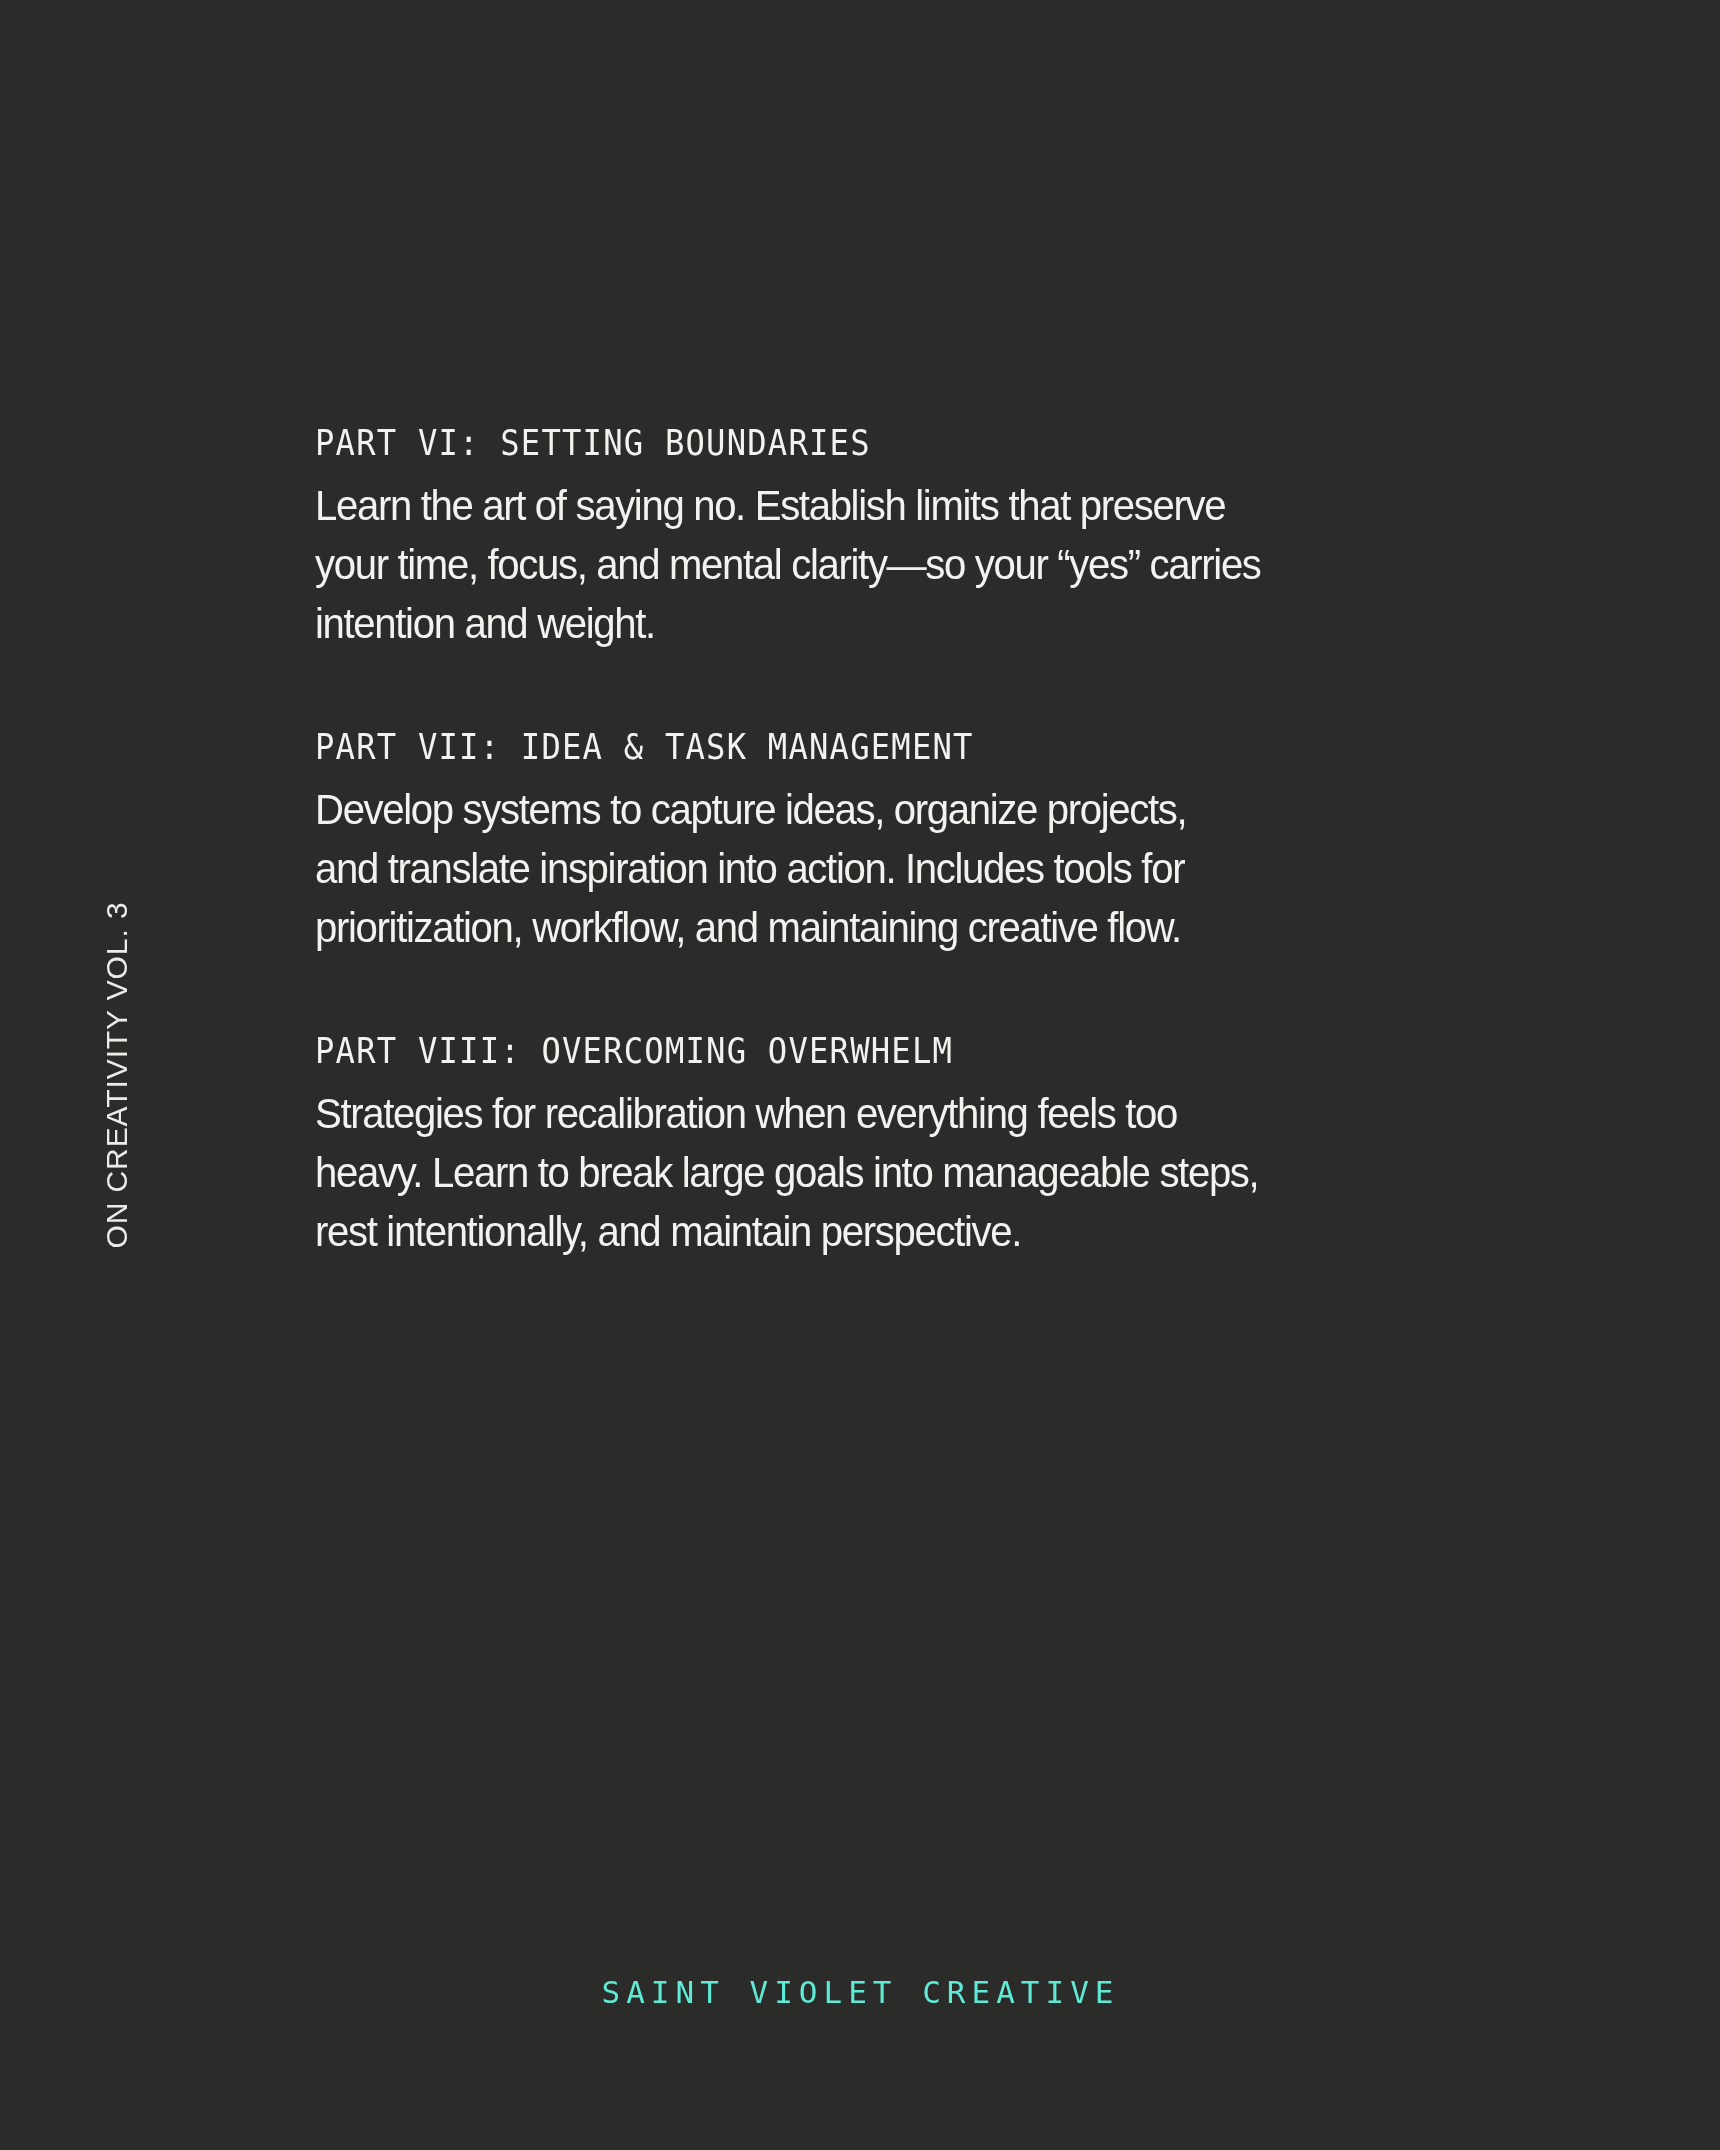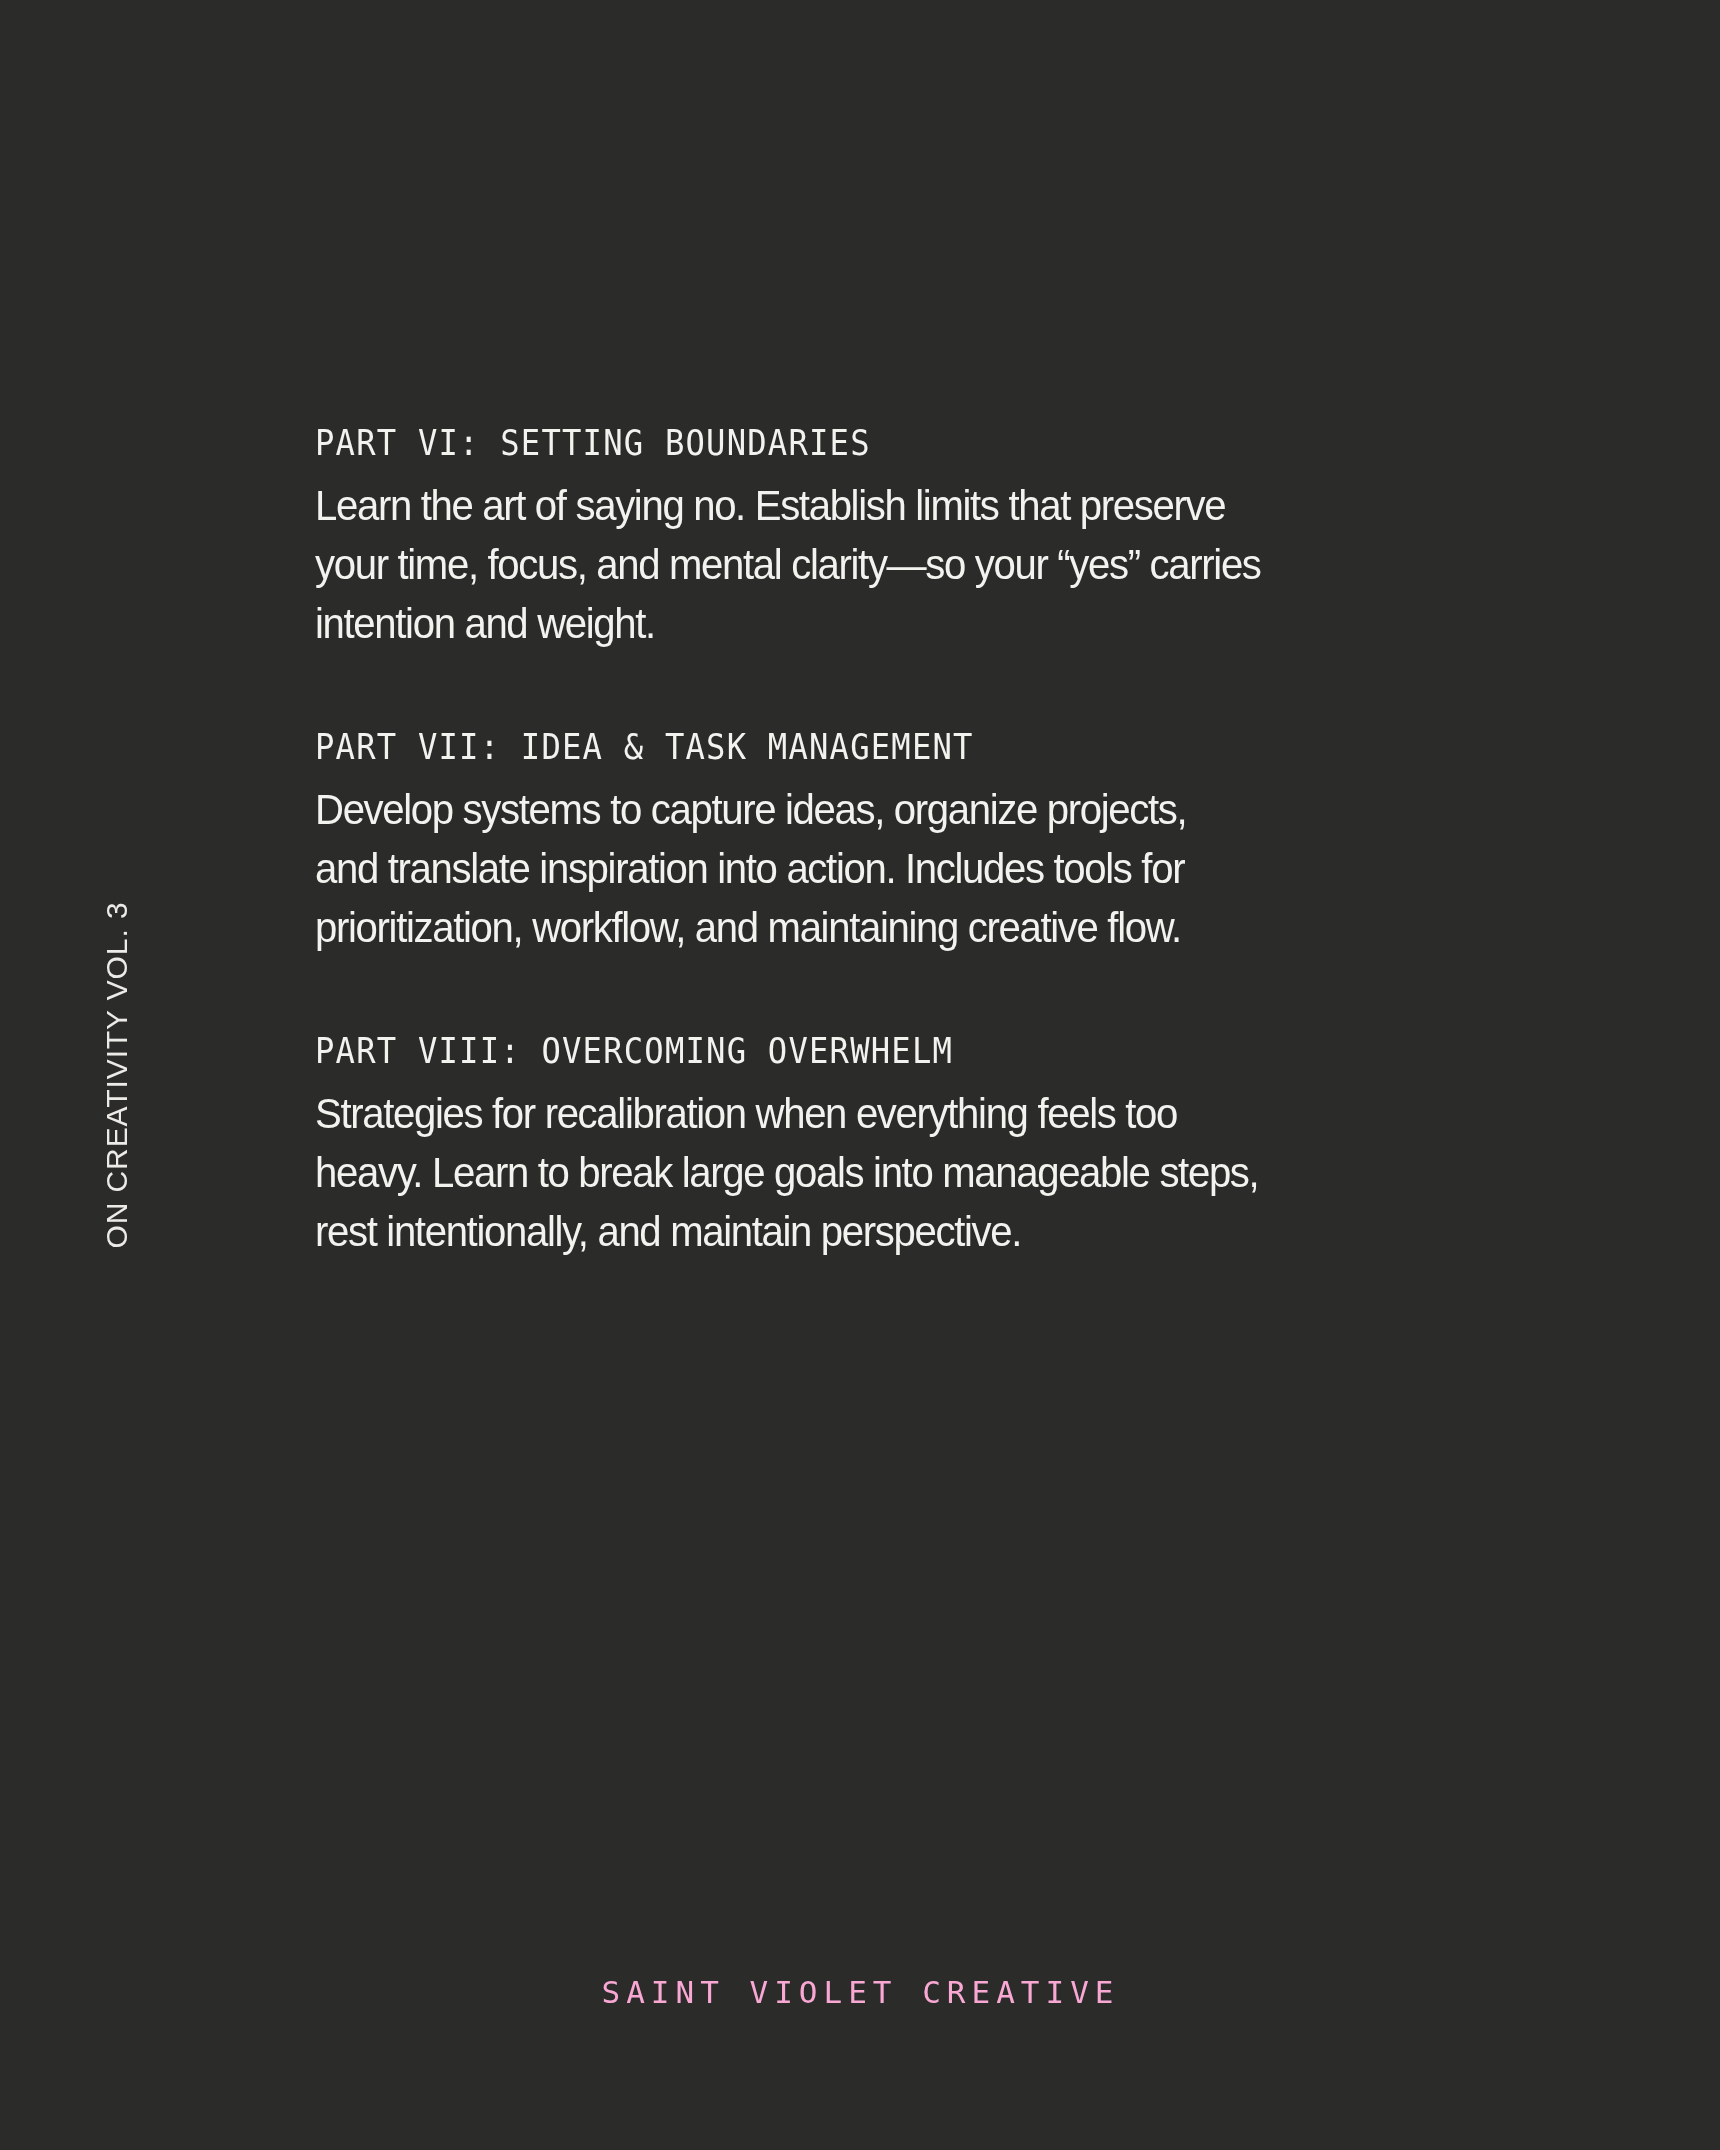--- a/index.html
+++ b/index.html
@@ -60,21 +60,21 @@
     }
     .footer {
       position: absolute;
       left: 0;
       width: 1721px;
       top: 1974px;
       text-align: center;
       font-family: "DejaVu Sans Mono", "Liberation Mono", monospace;
       font-size: 31px;
       letter-spacing: 6px;
-      color: #f9a8d4;
+      color: #5eead4;
     }
   </style>
 </head>
 <body>
 
 <div class="side-label">ON CREATIVITY VOL. 3</div>
 
 <main class="content">
 
   <section class="section">

